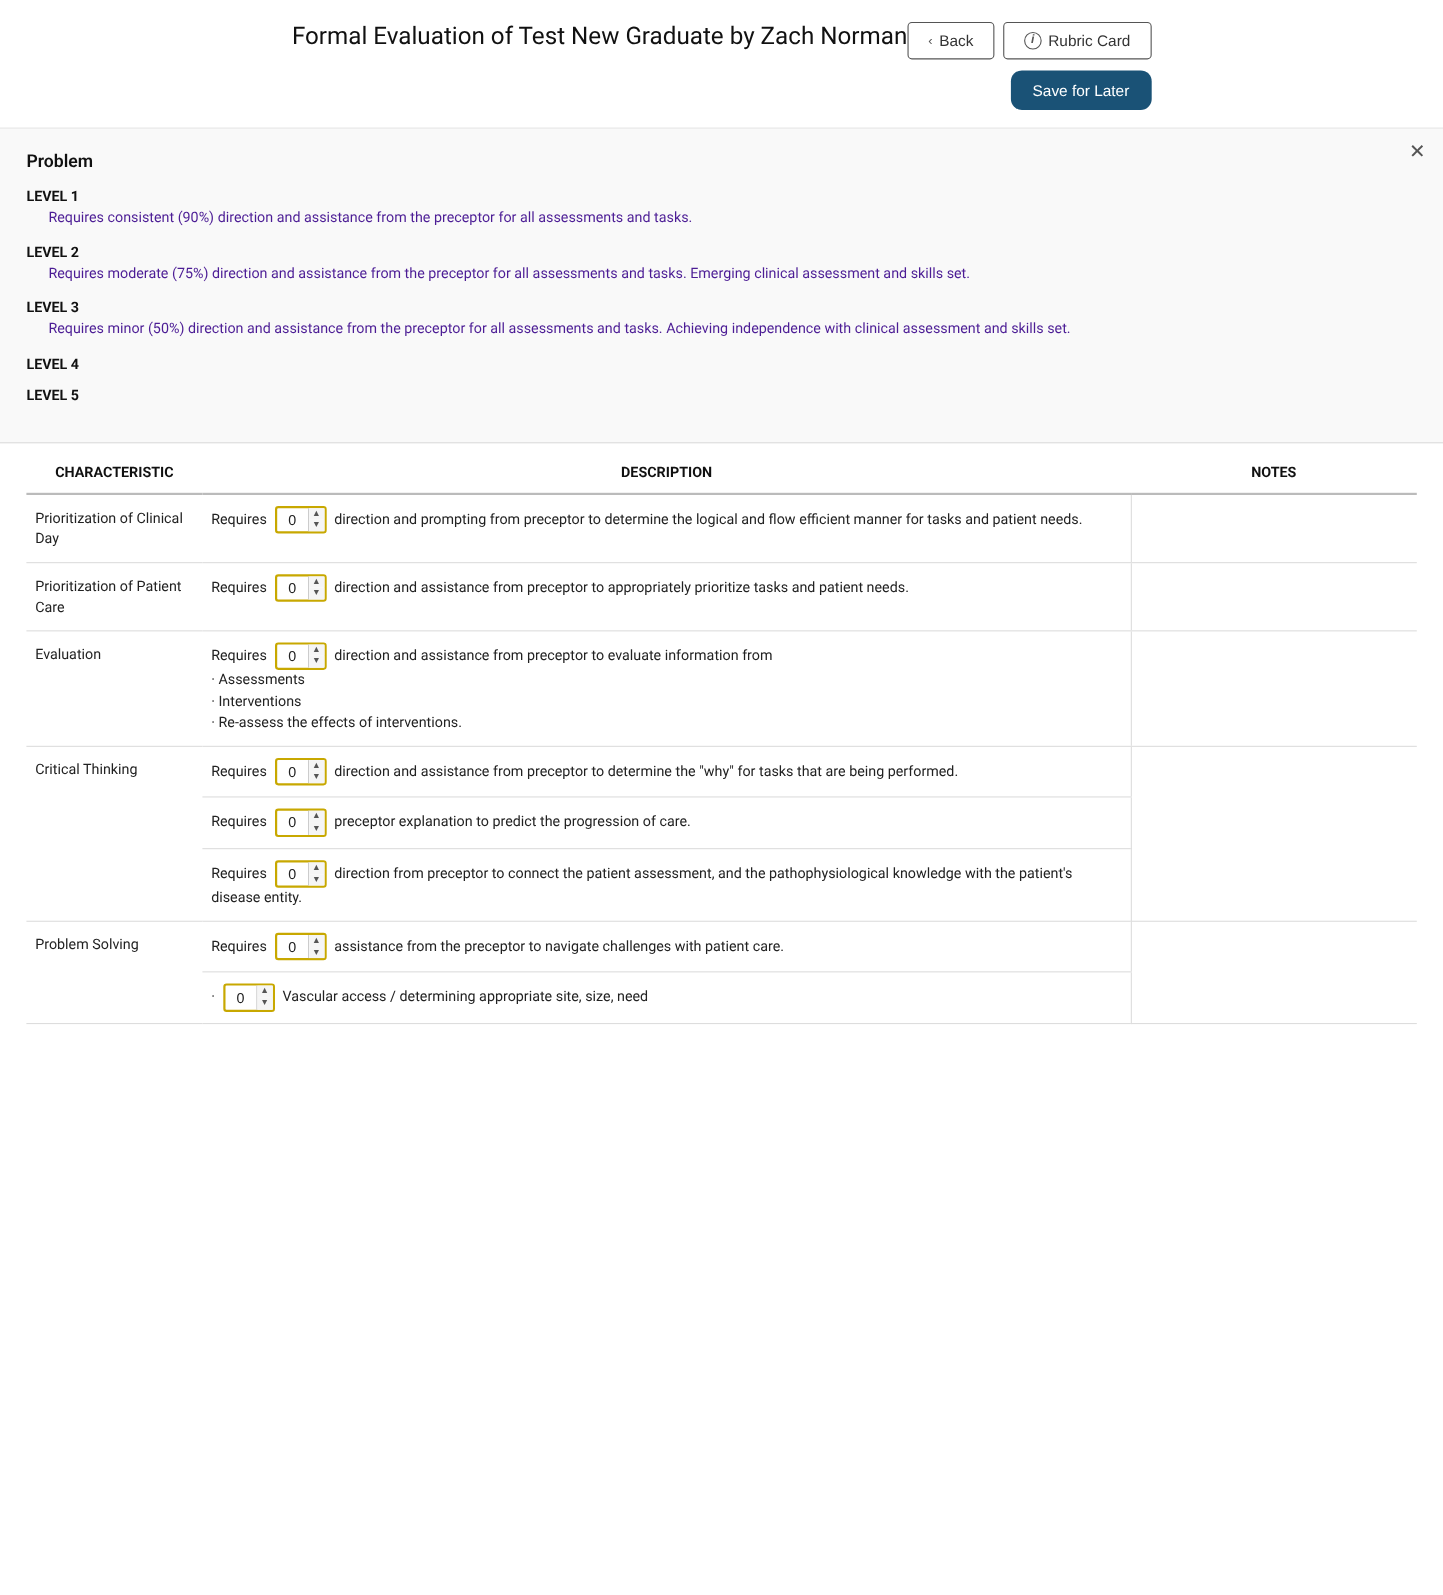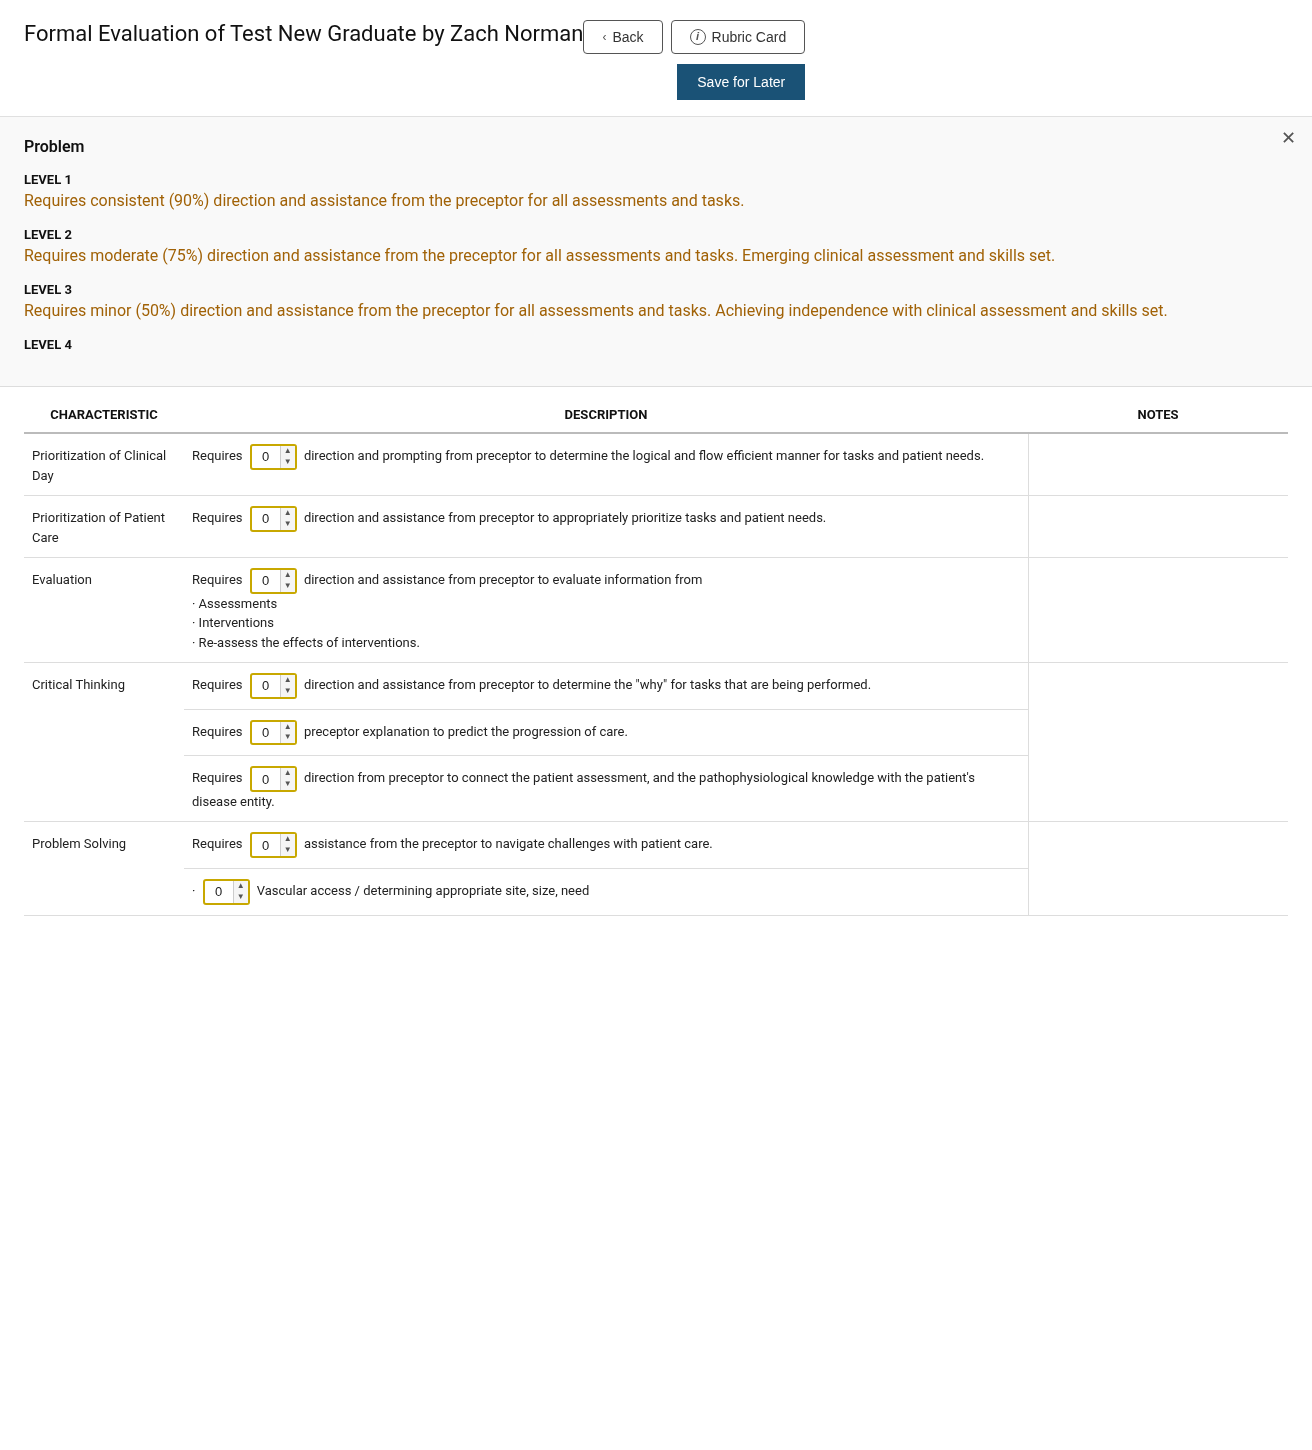--- a/index.html
+++ b/index.html
@@ -2,21 +2,21 @@
 <html><head>
   <meta charset="utf-8">
   <style>
     * { box-sizing: border-box; margin: 0; padding: 0; }
     body { font-family: -apple-system, BlinkMacSystemFont, 'Segoe UI', Roboto, sans-serif; font-size: 14px; color: #222; background: #fff; }
 
     
     .header {
       display: flex;
       align-items: flex-start;
-      justify-content: flex-start;
+      justify-content: center;
       padding: 20px 24px 16px 24px;
       border-bottom: 1px solid #e0e0e0;
     }
     .header-title {
       font-size: 22px;
       font-weight: 400;
       color: #111;
       max-width: 650px;
       line-height: 1.3;
     }
@@ -42,21 +42,21 @@
       cursor: pointer;
       border-radius: 4px;
     }
     .btn-primary {
       padding: 10px 20px;
       background: #1a5276;
       color: #fff;
       border: none;
       font-size: 14px;
       cursor: pointer;
-      border-radius: 0;
+      border-radius: 10px;
     }
 
     
     .rubric-section {
       background: #f9f9f9;
       border-bottom: 1px solid #ddd;
       padding: 20px 24px;
       position: relative;
     }
     .rubric-close {
@@ -79,23 +79,24 @@
     .rubric-level {
       margin-bottom: 14px;
     }
     .rubric-level-label {
       font-weight: 700;
       font-size: 13px;
       margin-bottom: 2px;
       color: #111;
     }
     .rubric-level-desc {
-      font-size: 16px;
-      color: #a16207;
+      font-size: 13px;
+      color: #4c1d95;
       line-height: 1.5;
+      margin-left: 20px;
     }
 
     
     .table-section {
       padding: 0 24px 40px 24px;
     }
     table {
       width: 100%;
       border-collapse: collapse;
       margin-top: 8px;
@@ -222,20 +223,21 @@
     <div class="rubric-level-desc">Requires moderate (75%) direction and assistance from the preceptor for all assessments and tasks. Emerging clinical assessment and skills set.</div>
   </div>
   <div class="rubric-level">
     <div class="rubric-level-label">LEVEL 3</div>
     <div class="rubric-level-desc">Requires minor (50%) direction and assistance from the preceptor for all assessments and tasks. Achieving independence with clinical assessment and skills set.</div>
   </div>
   <div class="rubric-level">
     <div class="rubric-level-label">LEVEL 4</div>
   </div>
   <div class="rubric-level">
+    <div class="rubric-level-label">LEVEL 5</div>
   </div>
 </div>
 
 <div class="table-section">
   <table>
     <thead>
       <tr>
         <th class="col-char">CHARACTERISTIC</th>
         <th class="col-desc">DESCRIPTION</th>
         <th class="col-notes">NOTES</th>

